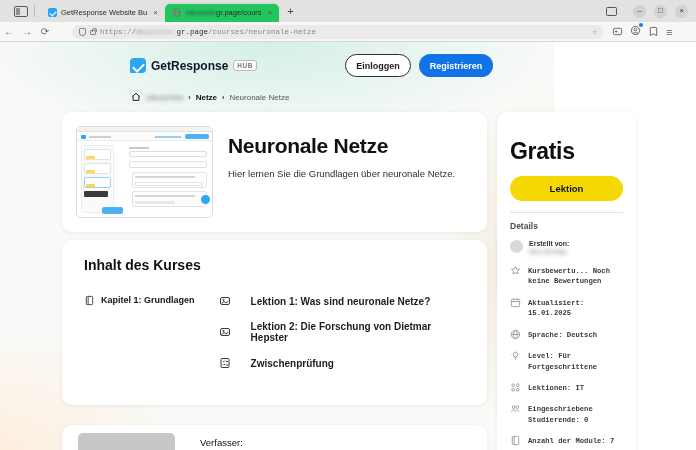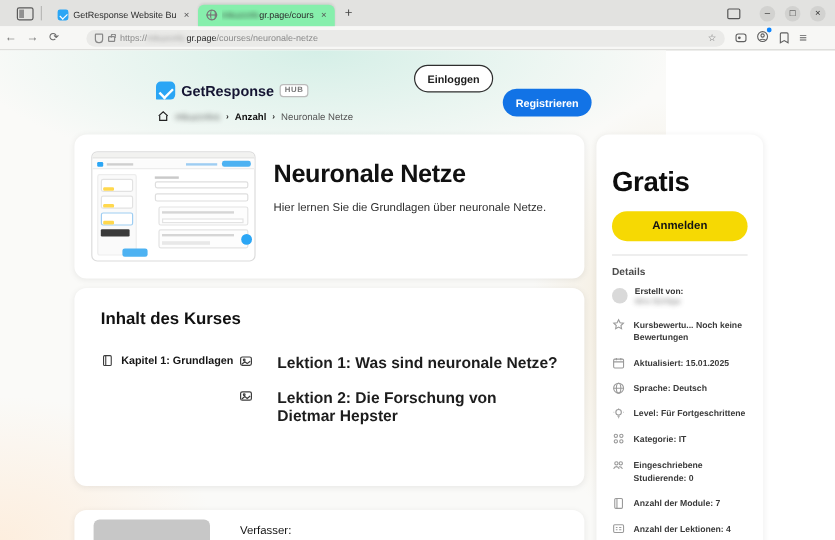--- a/index.html
+++ b/index.html
@@ -15,21 +15,21 @@
     background:#e2e2e0; display:flex; align-items:center;
   }
   .ffview { width:14px; height:11px; border:1.4px solid #5a5a5a; border-radius:2px; margin-left:14px; position:relative; }
   .ffview::before { content:""; position:absolute; left:1px; top:1px; width:4px; height:7px; background:#5a5a5a; opacity:.6; }
   .tab-sep { width:1px; height:12px; background:#b9b9b7; margin:0 6px; }
   .tab {
     height:18px; margin-top:3px; display:flex; align-items:center; gap:4px;
     padding:0 7px; border-radius:5px 5px 0 0; font-size:7.5px; color:#2b2b2b; max-width:125px;
   }
   .tab.inactive { background:transparent; }
-  .tab.active { background:#86efac; box-shadow:0 -1px 2px rgba(0,0,0,.08);justify-content:space-between; }
+  .tab.active { background:#22c55e; box-shadow:0 -1px 2px rgba(0,0,0,.08);justify-content:space-between; }
   .tab-title { white-space:nowrap; overflow:hidden; max-width:92px; }
   .tab-close { font-size:8px; color:#555; padding-left:2px; }
   .favicon { width:9px; height:9px; border-radius:2px; background:#2ba6f5; position:relative; flex:none; }
   .favicon::after { content:""; position:absolute; left:2px; top:2.5px; width:5px; height:3px;
     border-left:1.4px solid #fff; border-bottom:1.4px solid #fff; transform:rotate(-45deg); }
   .globe { width:9px; height:9px; border:1.2px solid #777; border-radius:50%; position:relative; flex:none; }
   .globe::before { content:""; position:absolute; left:2.6px; top:-1px; width:2.2px; height:9px; border-left:1px solid #777; border-right:1px solid #777; border-radius:50%; }
   .globe::after { content:""; position:absolute; left:-1px; top:3.2px; width:9px; height:1px; background:#777; }
   .newtab { font-size:11px; color:#444; margin-left:8px; }
   .titlebar-spacer { flex:1; }
@@ -38,21 +38,21 @@
     display:flex; align-items:center; justify-content:center; font-size:8px; line-height:1; margin-right:8px; }
 
   .navbar {
     position:absolute; top:22px; left:0; width:696px; height:20px;
     background:#f7f7f5; border-bottom:1px solid #d7d7d5;
     display:flex; align-items:center; font-size:9px; color:#666;
   }
   .nav-ico { width:18px; text-align:center; font-size:10px; color:#6b6b6b; }
   .urlbar {
     margin-left:18px; width:532px; height:14px; background:#eaeae8; border-radius:7px;
-    display:flex; align-items:center; padding:0 7px; gap:4px; font-size:7.5px; color:#8a8a8a;
+    display:flex; align-items:center; padding:0 7px; gap:4px; font-size:7.5px; color:#8a8a8a;font-family:Liberation Mono, monospace;
   }
   .shield-ico { width:7px; height:8px; border:1.1px solid #888; border-radius:1px 1px 3px 3px; }
   .lock-ico { width:6px; height:5px; border:1.1px solid #888; border-radius:1px; position:relative; margin-top:2px; }
   .lock-ico::before { content:""; position:absolute; left:0.6px; top:-3.4px; width:3px; height:3px; border:1.1px solid #888; border-bottom:none; border-radius:3px 3px 0 0; }
   .url-domain { color:#2b2b2b; }
   .url-star { margin-left:auto; color:#777; font-size:8px; }
   .toolbar-icons { display:flex; align-items:center; gap:7px; margin-left:8px; color:#5f5f5f; }
   .acct { position:relative; }
   .acct .dot { position:absolute; right:-2px; top:-2px; width:4px; height:4px; border-radius:50%; background:#0a84ff; }
 
@@ -71,21 +71,21 @@
   .site-header { position:absolute; top:12px; left:130px; right:62px; display:flex; align-items:center; }
   .brand { display:flex; align-items:center; gap:5px; }
   .brand-ico { width:16px; height:15px; border-radius:4px 4px 4px 1px; background:#2ba6f5; position:relative; }
   .brand-ico::after { content:""; position:absolute; left:3px; top:4.5px; width:9px; height:5px;
     border-left:2px solid #fff; border-bottom:2px solid #fff; transform:rotate(-45deg); }
   .brand-name { font-size:12px; font-weight:800; color:#141432; }
   .brand-badge { font-size:6.5px; font-weight:700; color:#777; border:1px solid #bbb; border-radius:3px; padding:1px 3px; letter-spacing:.5px; background:#fff; }
   .header-actions { margin-left:auto; display:flex; gap:8px; }
   .btn { border-radius:13px; font-weight:700; font-size:9px; display:flex; align-items:center; justify-content:center; cursor:pointer; }
   .btn-outline { width:66px; height:23px; background:#fff; border:1.2px solid #2e2e2e; color:#1c1c1c; }
-  .btn-primary { width:74px; height:23px; background:#1273e6; color:#fff; border:none;margin-top:20px; }
+  .btn-primary { width:74px; height:23px; background:#1273e6; color:#fff; border:none; }
 
   .breadcrumb { position:absolute; top:50px; left:131px; display:flex; align-items:center; gap:5px; font-size:8px; color:#333; }
   .crumb-sep { font-weight:800; font-size:7px; color:#222; }
   .crumb-bold { font-weight:800; color:#111; }
   .crumb-muted { color:#555; }
 
   .main-col { position:absolute; top:70px; left:62px; width:425px; }
   .card { background:#fff; border-radius:10px; box-shadow:0 1px 5px rgba(0,0,0,.07); }
 
   .course-card { height:120px; padding:14px; display:flex; gap:15px; }
@@ -93,38 +93,38 @@
   .tp { position:absolute; }
   .course-info { padding-top:8px; }
   .course-title { font-size:21px; font-weight:800; letter-spacing:-.3px; color:#111; }
   .course-sub { font-size:9.5px; color:#2e2e2e; margin-top:10px; }
 
   .content-card { margin-top:8px; height:165px; padding:17px 22px; }
   .content-heading { font-size:14px; font-weight:800; color:#111; }
   .content-body { display:flex; margin-top:22px; }
   .chapter { width:138px; display:flex; gap:6px; align-items:flex-start; font-size:9px; font-weight:800; color:#151515; }
   .lessons { display:flex; flex-direction:column; gap:14px; }
-  .lesson { display:flex; gap:20px; align-items:flex-start; font-size:13px; font-weight:600; color:#1d1d1d; }
+  .lesson { display:flex; gap:20px; align-items:center; font-size:10px; font-weight:600; color:#1d1d1d; }
   .licon { color:#3c3c3c; display:flex; }
 
   .author-card { margin-top:20px; height:70px; padding:8px 16px; display:flex; gap:25px; align-items:flex-start; }
   .author-thumb { width:97px; height:54px; background:#c7c7c7; border-radius:5px; margin-top:0; }
   .author-label { font-size:9.5px; font-weight:400; color:#111; margin-top:4px; }
 
   .sidebar { position:absolute; top:70px; left:497px; width:139px; }
   .price-card { padding:12px 13px 14px; }
   .price { font-size:23px; font-weight:800; letter-spacing:-.3px; color:#0d0d0d;margin-top:14px; }
   .cta { margin-top:11px; width:100%; height:25px; border:none; border-radius:13px; background:#f6d903; color:#141414; font-weight:800; font-size:9.5px; cursor:pointer; }
   .divider { height:1px; background:#e3e3e3; margin:11px 0 8px; }
   .details-heading { font-size:8.5px; font-weight:800; color:#4c4c4c; }
   .createdby { display:flex; gap:6px; margin-top:9px; align-items:flex-start; }
   .avatar { width:13px; height:13px; border-radius:50%; background:#d9d9d9; flex:none; }
   .createdby-label { font-size:7px; font-weight:800; color:#333; }
   .createdby-name { font-size:7px; color:#555; margin-top:1px; }
-  .detail-row { display:flex; gap:7px; margin-top:10.5px; align-items:flex-start; font-size:7.2px; font-weight:700; color:#3a3a3a; line-height:1.5; }
+  .detail-row { display:flex; gap:7px; margin-top:10.5px; align-items:flex-start; font-size:7.2px; font-weight:700; color:#3a3a3a; line-height:1.5;font-family:Liberation Mono, monospace; }
   .dicon { color:#9a9a9a; flex:none; display:flex; margin-top:-1px; }
 </style>
 </head>
 <body>
 
 <div class="titlebar">
   <div class="ffview"></div>
   <div class="tab-sep"></div>
   <div class="tab inactive">
     <span class="favicon"></span>
@@ -188,21 +188,21 @@
     </div>
   </div>
 
   <div class="breadcrumb">
     <svg width="10" height="10" viewBox="0 0 24 24" fill="none" stroke="#222" stroke-width="2.4">
         <path d="M3 11 12 3l9 8"></path>
         <path d="M5 10v10h14V10"></path>
       </svg>
     <span class="redacted-strong">mkuzcnlvs</span>
     <span class="crumb-sep">›</span>
-    <span class="crumb-bold">Anzahl</span>
+    <span class="crumb-bold">Netze</span>
     <span class="crumb-sep">›</span>
     <span class="crumb-muted">Neuronale Netze</span>
   </div>
 
   <div class="main-col">
 
     <div class="card course-card">
       <div class="thumb">
         <div class="tp" style="left:0;top:0;width:137px;height:5px;background:#f2f2f0;border-bottom:1px solid #e4e4e4;"></div>
         <div class="tp" style="left:0;top:6px;width:137px;height:8px;background:#fbfbfb;border-bottom:1px solid #ececec;"></div>
@@ -262,34 +262,46 @@
           <div class="lesson">
             <span class="licon">
               <svg width="12" height="12" viewBox="0 0 24 24" fill="none" stroke="currentColor" stroke-width="2">
                   <rect x="3" y="5" width="18" height="14" rx="3"></rect>
                   <circle cx="9" cy="10" r="1.4"></circle>
                   <path d="M5 17l5-4 4 3 5-4"></path>
                 </svg>
             </span>
             <span>Lektion 2: Die Forschung von Dietmar Hepster</span>
           </div>
+          <div class="lesson">
+            <span class="licon">
+              <svg width="12" height="12" viewBox="0 0 24 24" fill="none" stroke="currentColor" stroke-width="2">
+                  <rect x="4" y="3" width="16" height="18" rx="2"></rect>
+                  <path d="M8 8l1.5 1.5L12 7"></path>
+                  <path d="M14 9h4"></path>
+                  <path d="M8 15l1.5 1.5L12 14"></path>
+                  <path d="M14 16h4"></path>
+                </svg>
+            </span>
+            <span>Zwischenprüfung</span>
+          </div>
         </div>
       </div>
     </div>
 
     <div class="card author-card">
       <div class="author-thumb"></div>
       <div class="author-label">Verfasser:</div>
     </div>
   </div>
 
   <div class="sidebar">
     <div class="card price-card">
       <div class="price">Gratis</div>
-      <button class="cta">Anmelden</button>
+      <button class="cta">Lektion</button>
       <div class="divider"></div>
       <div class="details-heading">Details</div>
 
       <div class="createdby">
         <span class="avatar"></span>
         <span>
           <div class="createdby-label">Erstellt von:</div>
           <div class="createdby-name redacted-strong">Mnx Bzrtlqw</div>
         </span>
       </div>
@@ -333,21 +345,21 @@
       </div>
       <div class="detail-row">
         <span class="dicon">
             <svg width="11" height="11" viewBox="0 0 24 24" fill="none" stroke="currentColor" stroke-width="2">
               <circle cx="7" cy="7" r="3"></circle>
               <circle cx="17" cy="7" r="3"></circle>
               <circle cx="7" cy="17" r="3"></circle>
               <circle cx="17" cy="17" r="3"></circle>
             </svg>
           </span>
-        <span>Kategorie: IT</span>
+        <span>Lektionen: IT</span>
       </div>
       <div class="detail-row">
         <span class="dicon">
             <svg width="11" height="11" viewBox="0 0 24 24" fill="none" stroke="currentColor" stroke-width="2">
               <circle cx="8" cy="9" r="3"></circle>
               <circle cx="16" cy="9" r="3"></circle>
               <path d="M3 19c1-3 4-4 5-4s4 1 5 4M13 15c2 0 5 1 6 4"></path>
             </svg>
           </span>
         <span>Eingeschriebene Studierende: 0</span>

